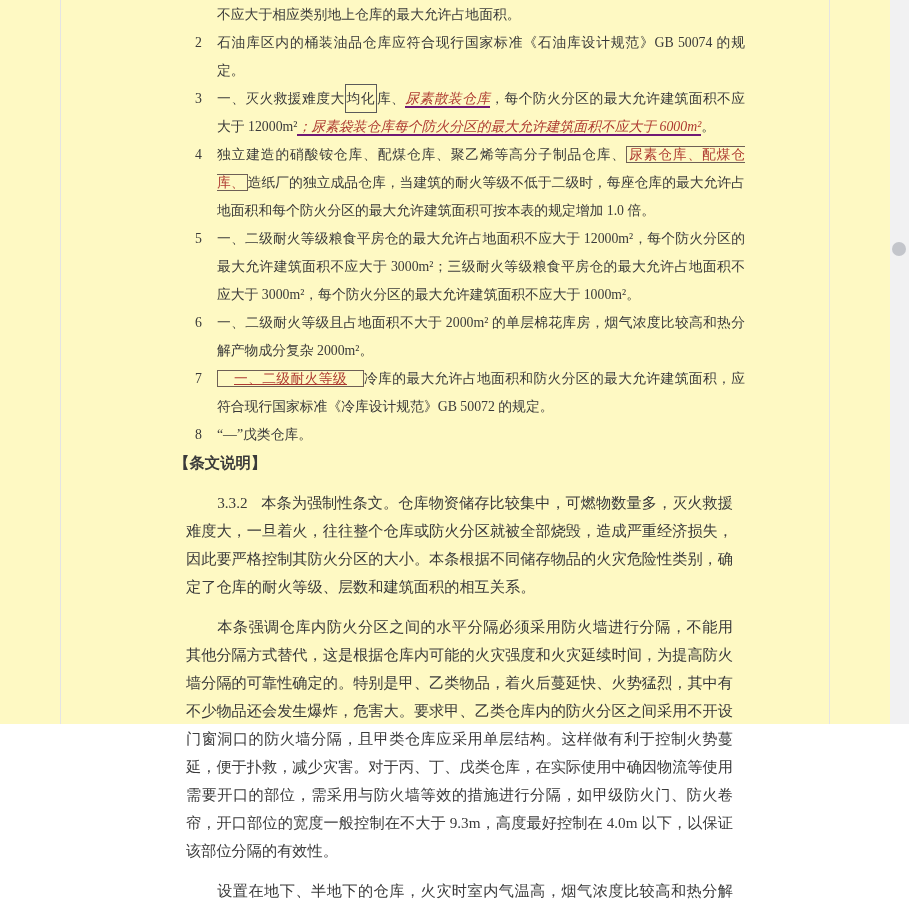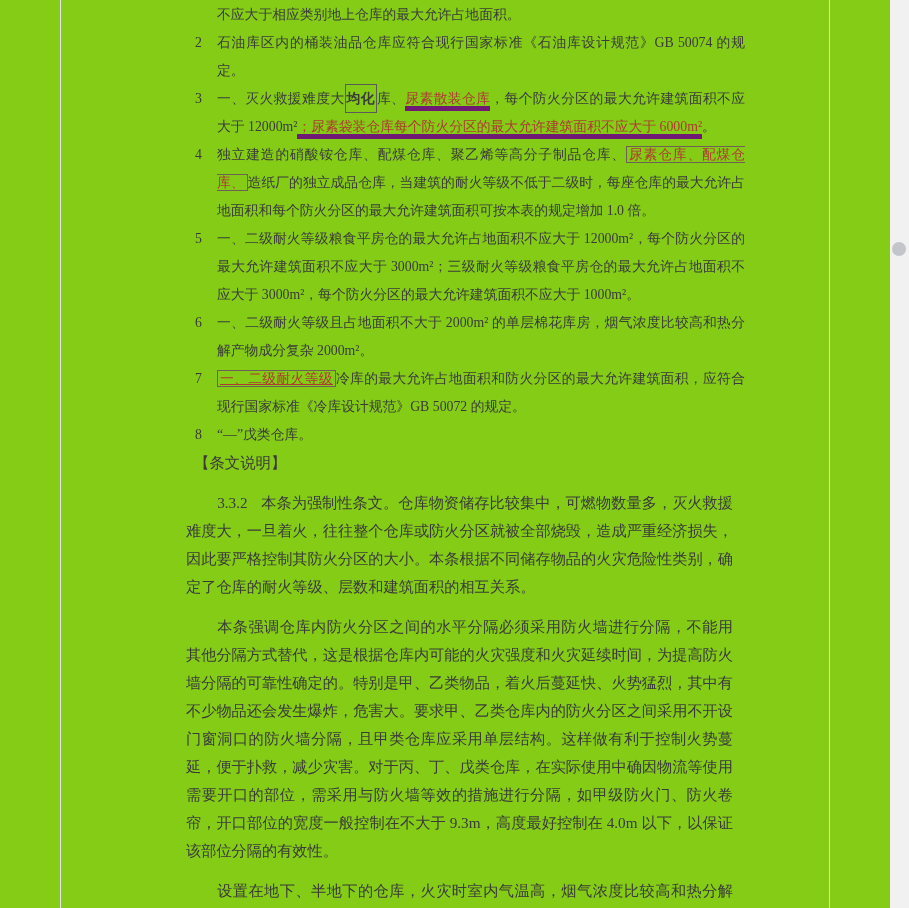--- a/index.html
+++ b/index.html
@@ -1,43 +1,43 @@
 <!DOCTYPE html>
 <html><head>
 <meta charset="utf-8">
 <style>
   html,body{margin:0;padding:0;}
   body{
     width:909px;height:908px;overflow:hidden;background:#ffffff;
     font-family:"Liberation Serif","DejaVu Serif",serif;
     color:#3a3a3a;
   }
-  .canvas{position:relative;width:909px;height:908px;background:#84cc16;}
+  .canvas{position:relative;width:909px;height:724px;background:#fef9c3;}
   .page-edge{position:absolute;top:0;bottom:0;width:1px;background:#e4e4e5;}
   .page-edge.left{left:60px;}
   .page-edge.right{left:829px;}
   .scroll-strip{position:absolute;top:0;bottom:0;left:890px;width:19px;background:#f1f1f2;}
   .scroll-thumb{position:absolute;left:892px;top:242px;width:14px;height:14px;border-radius:50%;background:#c3c5cb;}
   .doc{
     position:absolute;left:61px;top:1px;width:768px;box-sizing:border-box;
     padding:0 84px 0 113px;
   }
   
   .list{margin-left:21px;font-size:13.8px;}
   .item{position:relative;padding-left:22px;line-height:28px;text-align:justify;}
   .item .num{position:absolute;left:0;top:0;}
   
   .commentary{font-size:15.2px;}
-  .cm-heading{font-weight:normal;line-height:28px;font-size:15.4px;margin-left:20px;}
+  .cm-heading{font-weight:bold;line-height:28px;font-size:15.4px;}
   .commentary p{margin:12px;line-height:28px;text-align:justify;text-indent:2.05em;}
   .clause-no{margin-right:0.9em;}
-  .red-u{color:#ae3a31;border-bottom:5px solid #701a75;}
-  .boxed{border:1px solid #5a5a5a;padding:6px 1px;font-weight:bold;}
+  .red-u{color:#ae3a31;border-bottom:2px solid #701a75;font-style:italic;}
+  .boxed{border:1px solid #5a5a5a;padding:6px 1px;}
   .red-box{color:#ae3a31;border:1px solid #6e6056;padding:0 2px;}
-  .red-box-u{color:#ae3a31;border:1px solid #6e6056;padding:0 2px;text-decoration:underline;text-decoration-color:#ae3a31;}
+  .red-box-u{color:#ae3a31;border:1px solid #6e6056;padding:0 16px;text-decoration:underline;text-decoration-color:#ae3a31;}
 </style>
 </head>
 <body>
 
 <div class="canvas">
 
   <div class="page-edge left"></div>
   <div class="page-edge right"></div>
 
   <div class="doc">

